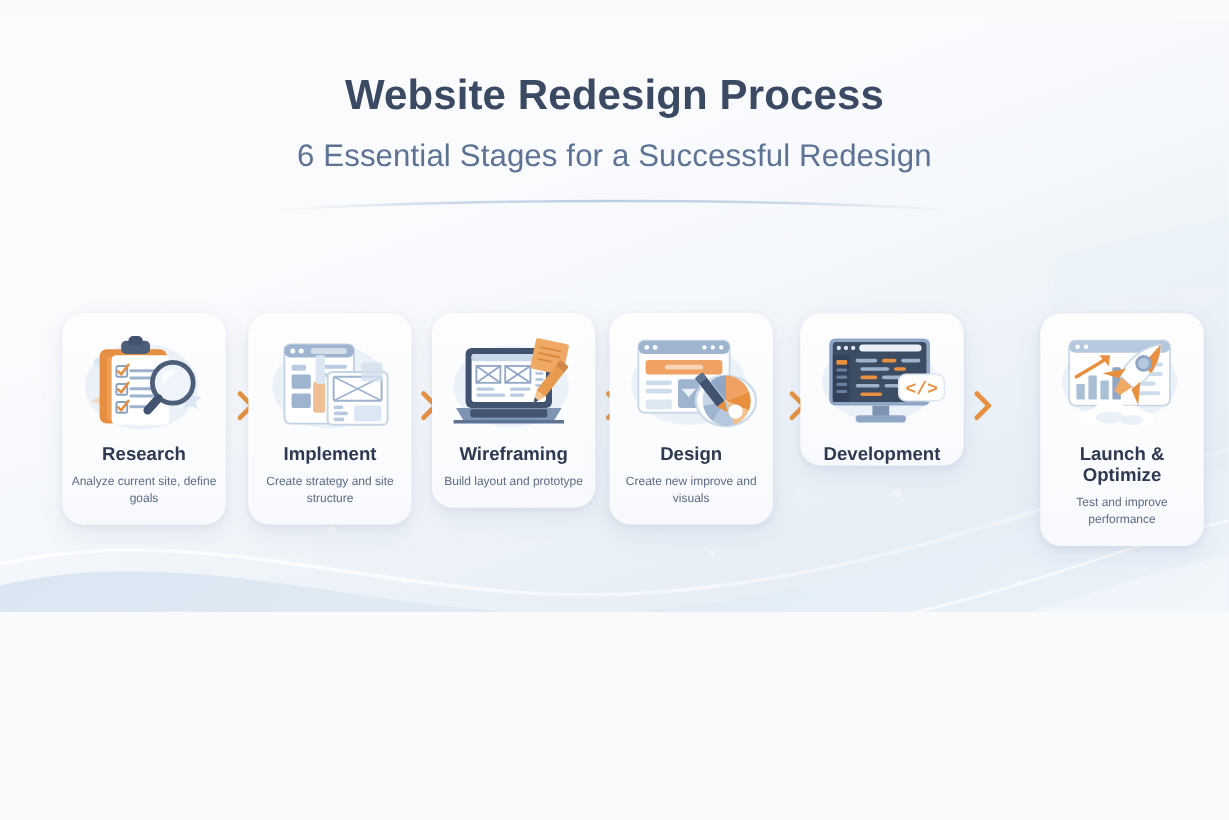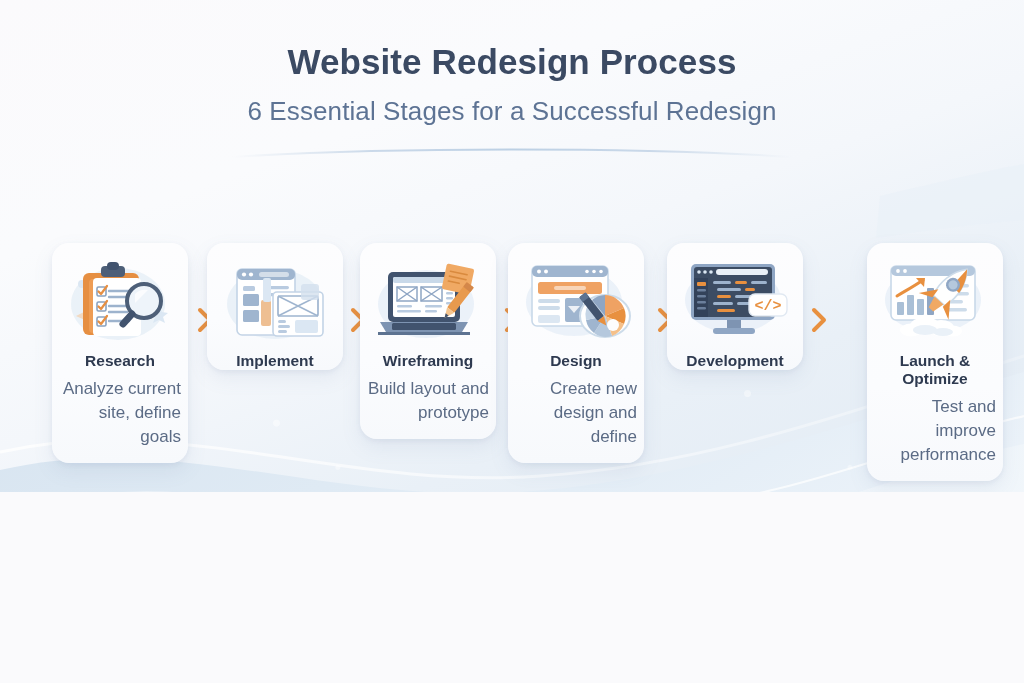--- a/index.html
+++ b/index.html
@@ -19,20 +19,21 @@
     width: 1024px;
     height: 492px;
     overflow: hidden;
     background:
       linear-gradient(160deg,
         #fbfafc 0%,
         #fafbfd 30%,
         #f4f7fb 52%,
         #e9f0f7 74%,
         #e2ebf4 100%);
+    margin-top: 18px;
   }
 
   
   .bg-layer {
     position: absolute;
     inset: 0;
     pointer-events: none;
   }
   .bg-layer svg { display: block; width: 1024px; height: 683px; }
 
@@ -120,23 +121,23 @@
     margin-top: 6px;
     font-size: 15.5px;
     font-weight: bold;
     color: #2e3a50;
     text-align: center;
     line-height: 1.16;
     padding: 0 4px;
   }
   .card .desc {
     margin-top: 7px;
-    font-size: 17px;
+    font-size: 10px;
     color: #5b6b85;
-    text-align: right;
+    text-align: center;
     line-height: 1.42;
     padding: 0 7px 14px 7px;
   }
 
   
   .arrow {
     position: absolute;
     top: 62px;
     width: 20px;
     height: 30px;
@@ -268,20 +269,21 @@
           <g fill="#b9cbe0">
             <rect x="63" y="66" width="8" height="3" rx="1.5"></rect>
             <rect x="63" y="71" width="12" height="3" rx="1.5"></rect>
             <rect x="63" y="76" width="9" height="3" rx="1.5"></rect>
             <rect x="80" y="66" width="23" height="13" rx="2" fill="#dbe7f3"></rect>
           </g>
           <rect x="86" y="30" width="18" height="16" rx="3" fill="#d3e0ee" opacity=".8"></rect>
         </svg>
       </div>
       <div class="name">Implement</div>
+      <div class="desc">Create strategy and site structure</div>
     </div>
 
     <div class="arrow" style="left:296px;">
       <svg viewBox="0 0 20 30" xmlns="http://www.w3.org/2000/svg">
         <path d="M5,5 L15,15 L5,25" fill="none" stroke="#e8903f" stroke-width="4" stroke-linecap="round" stroke-linejoin="round"></path>
       </svg>
     </div>
 
     <div class="card" style="left:308px;">
       <div class="art">
@@ -370,21 +372,21 @@
             <circle cx="31" cy="31" r="6" fill="#fdfdfe"></circle>
           </g>
           <g transform="rotate(-38 86 66)">
             <rect x="82" y="34" width="8" height="30" rx="1" fill="#41536e"></rect>
             <rect x="82" y="34" width="8" height="6" rx="1" fill="#5d7391"></rect>
             <path d="M82,64 L86,73 L90,64 Z" fill="#e8903f"></path>
           </g>
         </svg>
       </div>
       <div class="name">Design</div>
-      <div class="desc">Create new design and define</div>
+      <div class="desc">Create new improve and visuals</div>
     </div>
 
     <div class="arrow" style="left:603px;">
       <svg viewBox="0 0 20 30" xmlns="http://www.w3.org/2000/svg">
         <path d="M5,5 L15,15 L5,25" fill="none" stroke="#e8903f" stroke-width="4" stroke-linecap="round" stroke-linejoin="round"></path>
       </svg>
     </div>
 
     <div class="card" style="left:615px;">
       <div class="art">

